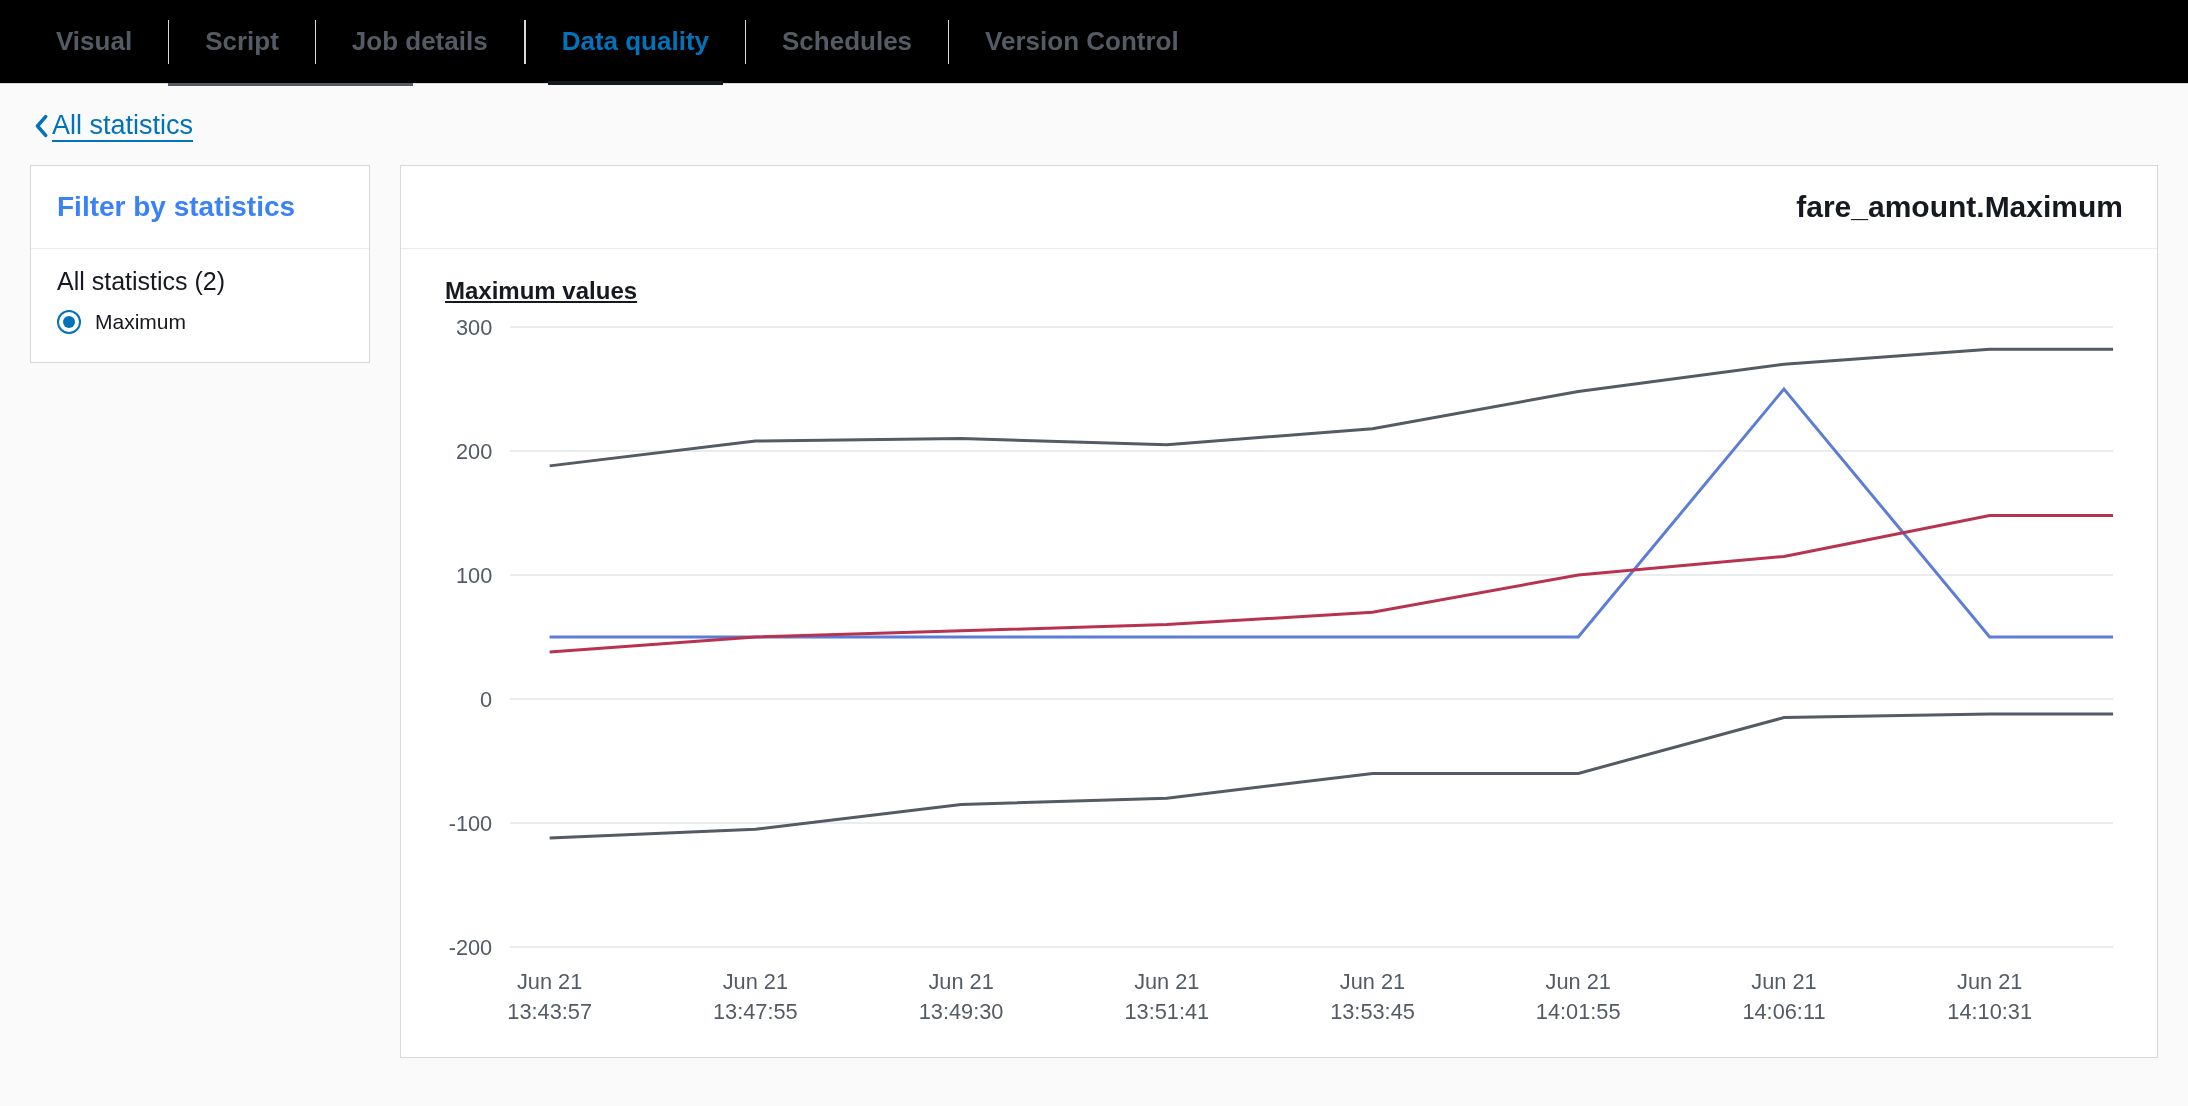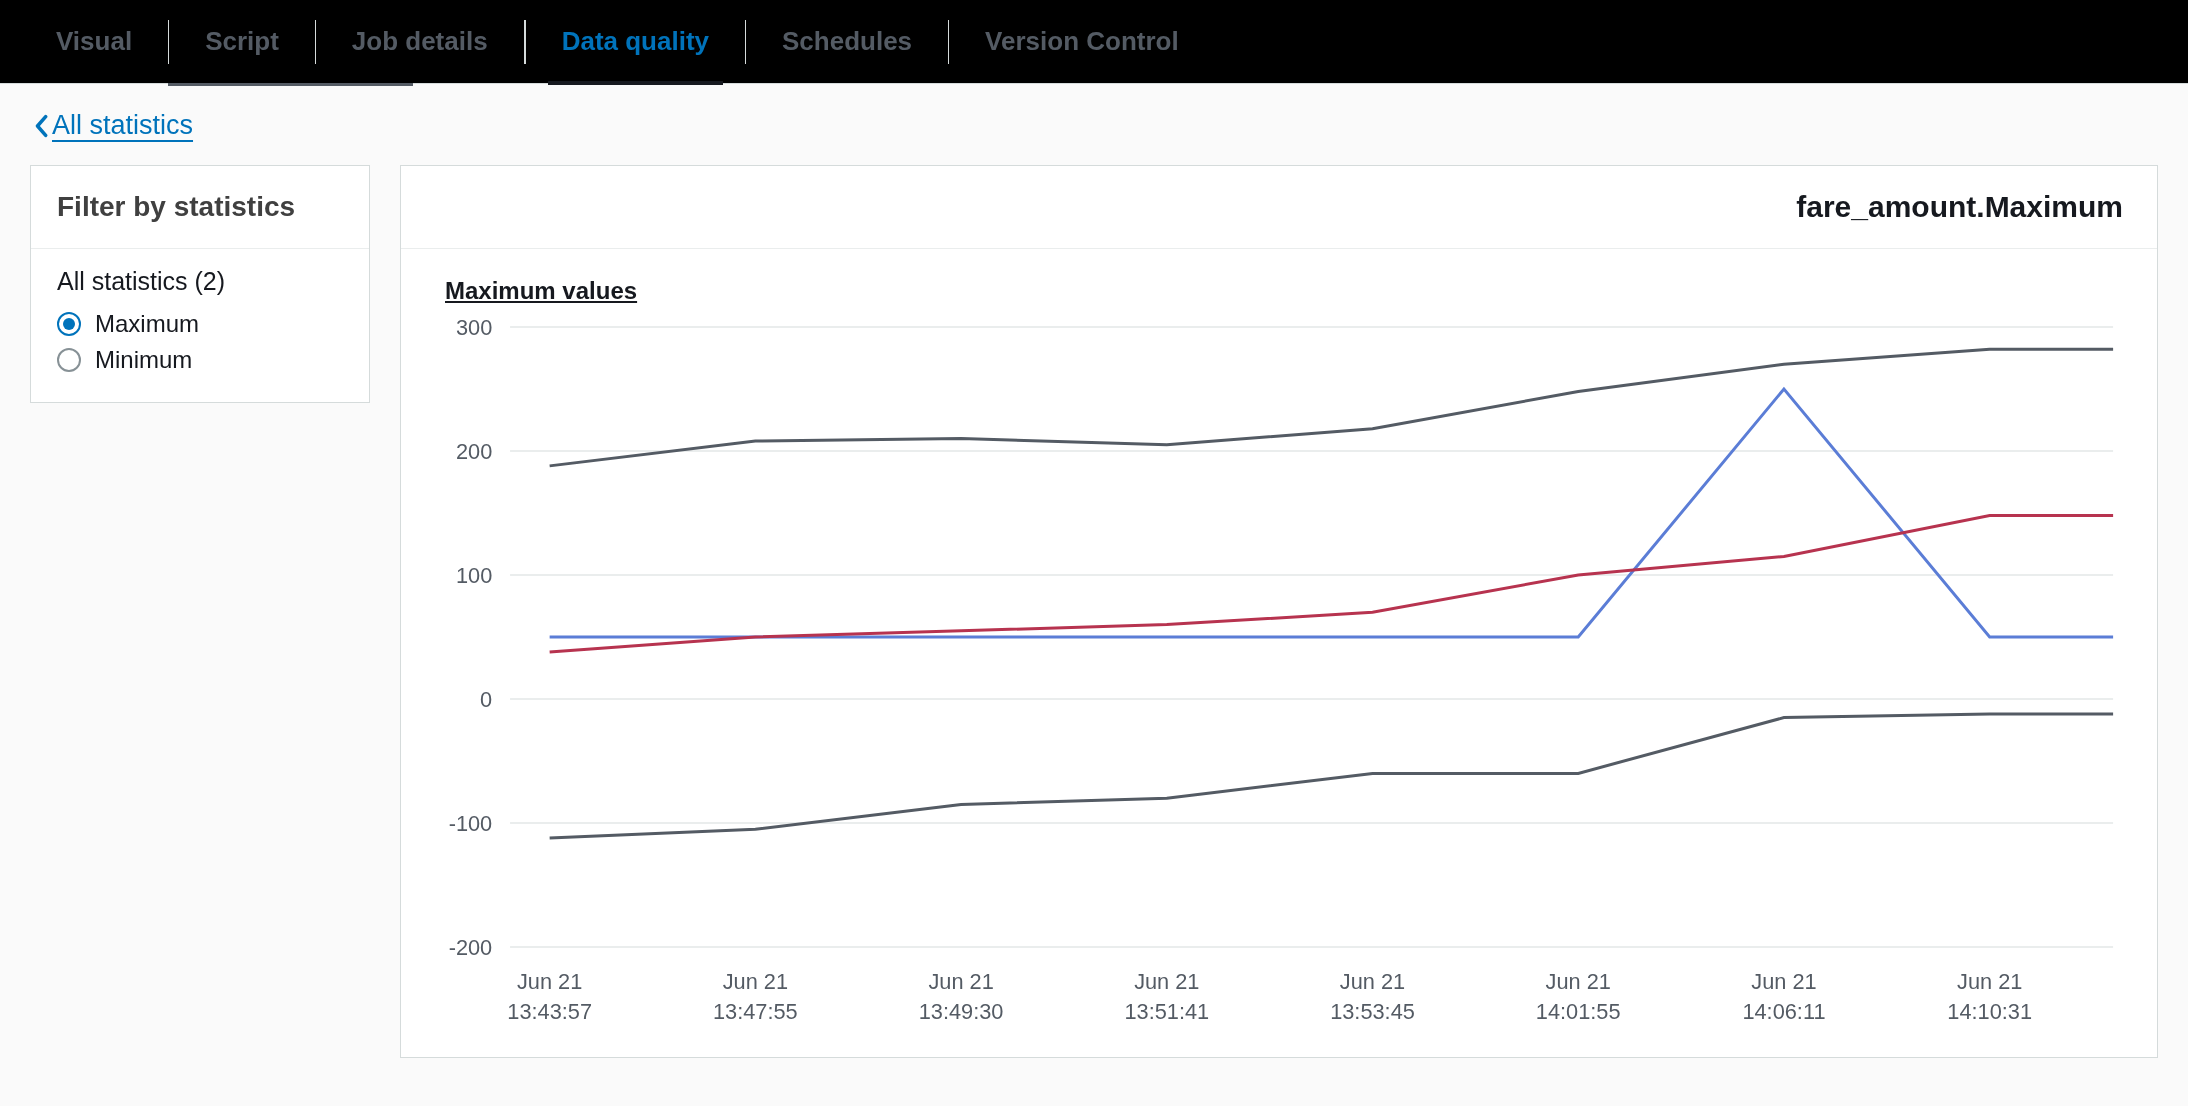--- a/index.html
+++ b/index.html
@@ -77,36 +77,36 @@
   }
   .filter-panel {
     width: 340px;
     flex: 0 0 340px;
   }
   .filter-header {
     padding: 22px 26px;
     border-bottom: 1px solid #eaeded;
     font-size: 28px;
     font-weight: 700;
-    color: #404040;
+    color: #3b82f6;
     line-height: 1.35;
   }
   .filter-body {
     padding: 18px 26px 24px;
   }
   .filter-count {
     font-size: 25px;
     color: #16191f;
     margin-bottom: 10px;
   }
   .radio-row {
     display: flex;
     align-items: center;
     gap: 14px;
-    font-size: 24px;
+    font-size: 21px;
     padding: 4px 0;
     cursor: pointer;
   }
   .radio {
     width: 24px; height: 24px;
     border: 2px solid #879196;
     border-radius: 50%;
     display: inline-flex;
     align-items: center; justify-content: center;
     flex: 0 0 24px;
@@ -188,24 +188,20 @@
 <div class="content">
 
   <div class="panel filter-panel">
     <div class="filter-header">Filter by statistics</div>
     <div class="filter-body">
       <div class="filter-count">All statistics (2)</div>
       <div id="filter-options">
           <div class="radio-row">
             <span class="radio checked"></span>
             <span>Maximum</span>
-          </div>
-          <div class="radio-row">
-            <span class="radio"></span>
-            <span>Minimum</span>
           </div>
         </div>
     </div>
   </div>
 
   <div class="panel chart-panel">
     <div class="chart-header">
       <div class="chart-title">fare_amount.Maximum</div>
     </div>
     <div class="chart-body">

